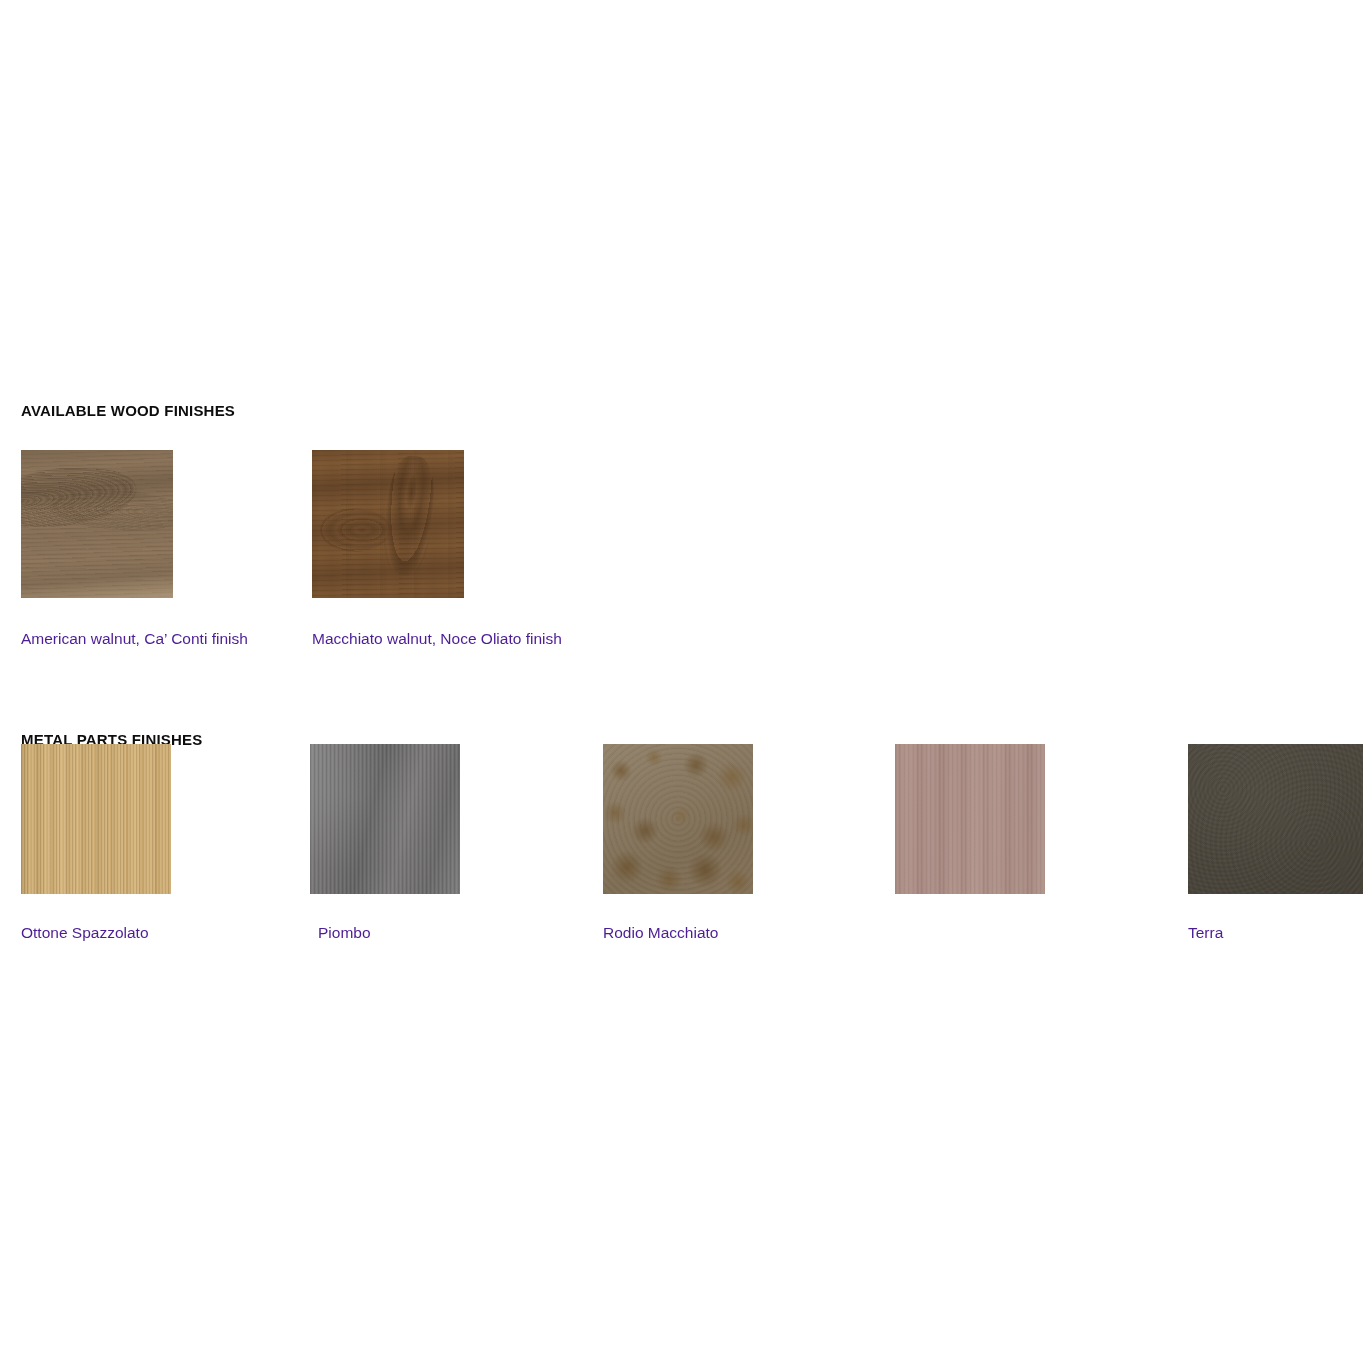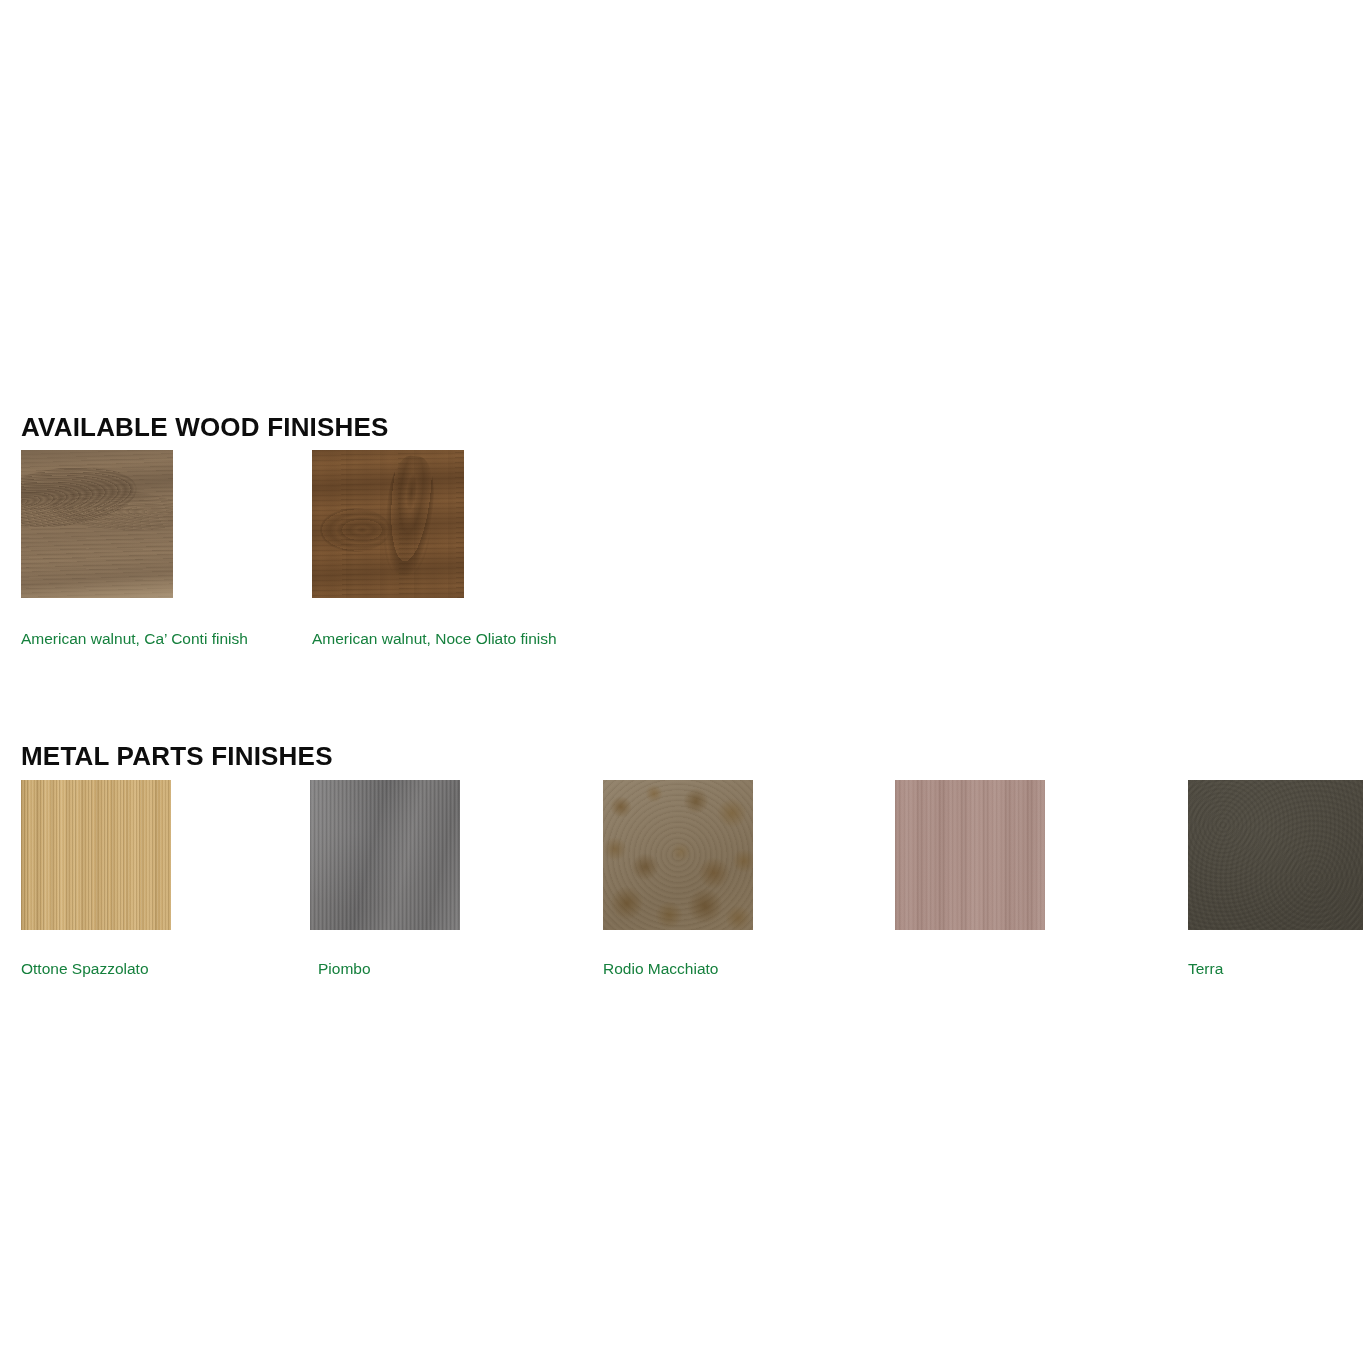--- a/index.html
+++ b/index.html
@@ -19,21 +19,21 @@
 
   .page {
     position: absolute;
     inset: 0;
   }
 
   
   .section-heading {
     position: absolute;
     left: 21px;
-    font-size: 26px;
+    font-size: 15px;
     font-weight: bold;
     letter-spacing: 0.2px;
     color: #0d0d0d;
     white-space: nowrap;
   }
   #wood-heading  { top: 390px; }
   #metal-heading { top: 719px; text-align: right; }
 
   
   .swatch-group { position: absolute; }
@@ -41,21 +41,21 @@
   .swatch {
     position: relative;
     overflow: hidden;
     background-repeat: no-repeat;
   }
 
   .swatch-label {
     position: absolute;
     font-size: 15.5px;
     line-height: 33px;
-    color: #15803d;
+    color: #4c1d95;
     white-space: pre-line;
   }
 
   
   #wood-row { top: 450px; left: 0; width: 1363px; height: 230px; }
 
   .wood-swatch {
     position: absolute;
     top: 0;
     width: 152px;
@@ -178,21 +178,21 @@
   }
 
   .wood-label {
     top: 172px;
     width: 252px;
   }
   #wood-label-0 { left: 21px; }
   #wood-label-1 { left: 312px; }
 
   
-  #metal-row { top: 780px; left: 0; width: 1263px; height: 220px; }
+  #metal-row { top: 744px; left: 0; width: 1263px; height: 220px; }
 
   .metal-swatch {
     position: absolute;
     top: 0;
     width: 150px;
     height: 150px;
   }
   #metal-swatch-0 { left: 21px; }
   #metal-swatch-1 { left: 310px; }
   #metal-swatch-2 { left: 603px; }
@@ -343,21 +343,21 @@
     <div class="swatch wood-swatch" id="wood-swatch-0">
       <div class="tex"></div>
     </div>
 
     <div class="swatch wood-swatch" id="wood-swatch-1">
       <div class="tex"></div>
     </div>
 
     <div class="swatch-label wood-label" id="wood-label-0">American walnut, Ca’ Conti finish</div>
 
-    <div class="swatch-label wood-label" id="wood-label-1">American walnut, Noce Oliato finish</div>
+    <div class="swatch-label wood-label" id="wood-label-1">Macchiato walnut, Noce Oliato finish</div>
   </div>
 
   <h2 class="section-heading" id="metal-heading">METAL PARTS FINISHES</h2>
 
   <div class="swatch-group" id="metal-row">
 
     <div class="swatch metal-swatch" id="metal-swatch-0">
       <div class="tex"></div>
     </div>
     <div class="swatch metal-swatch" id="metal-swatch-1">

